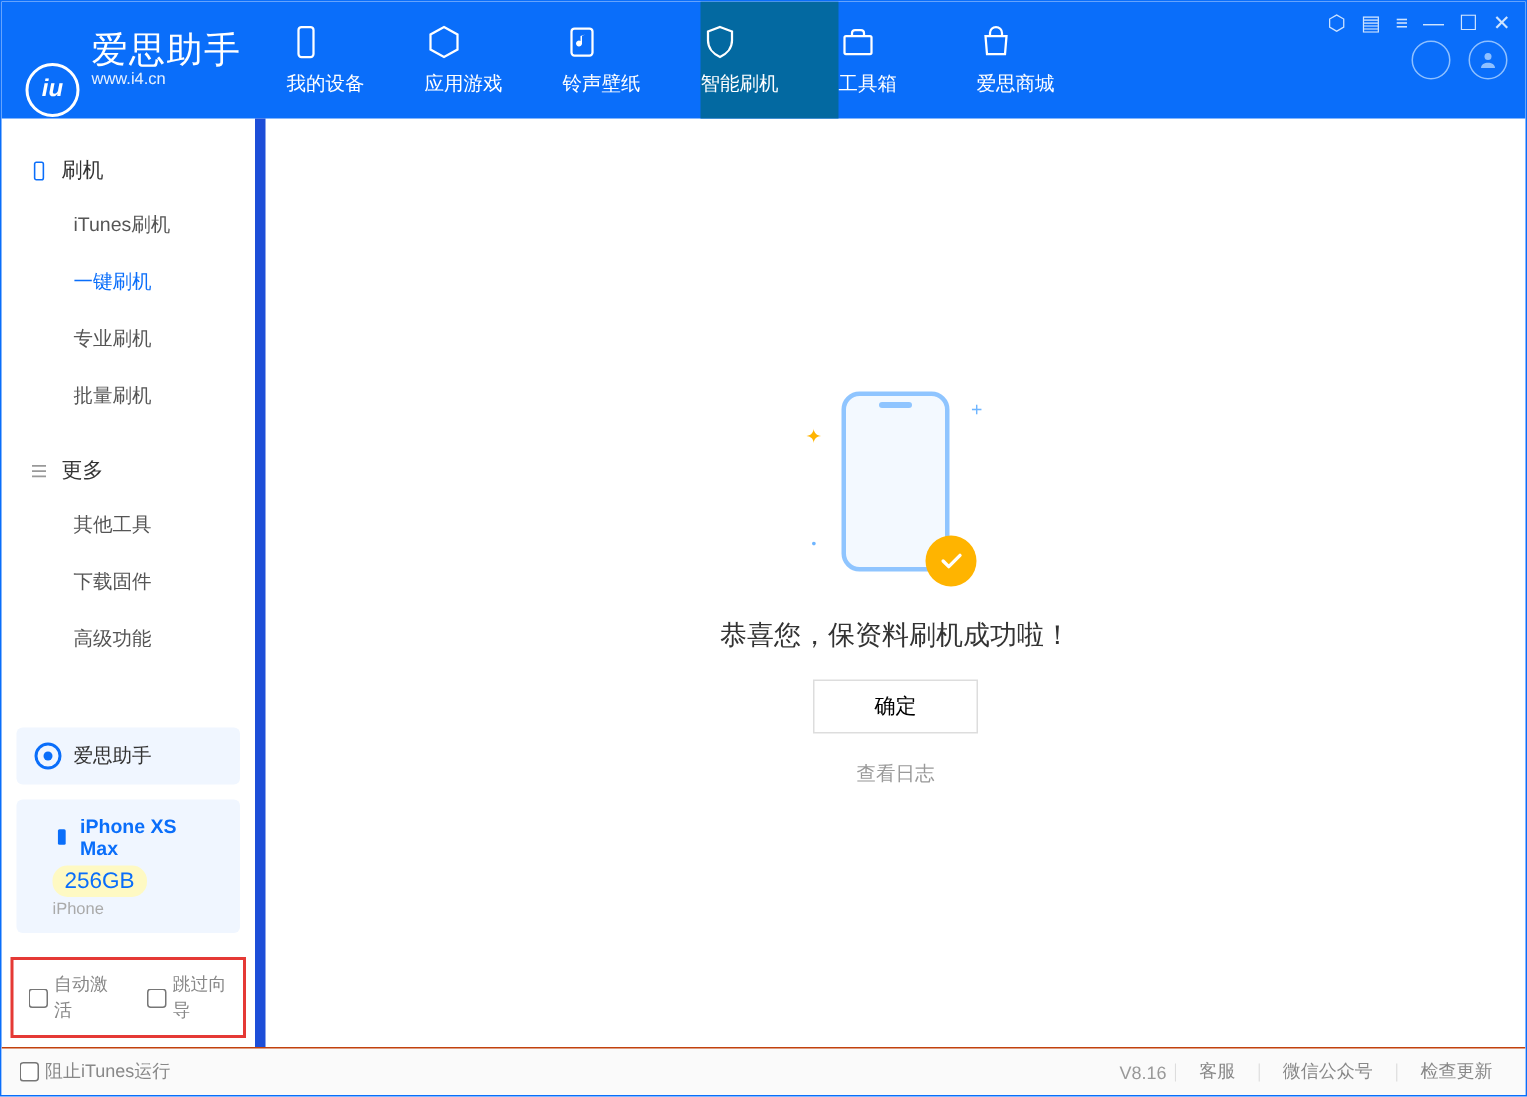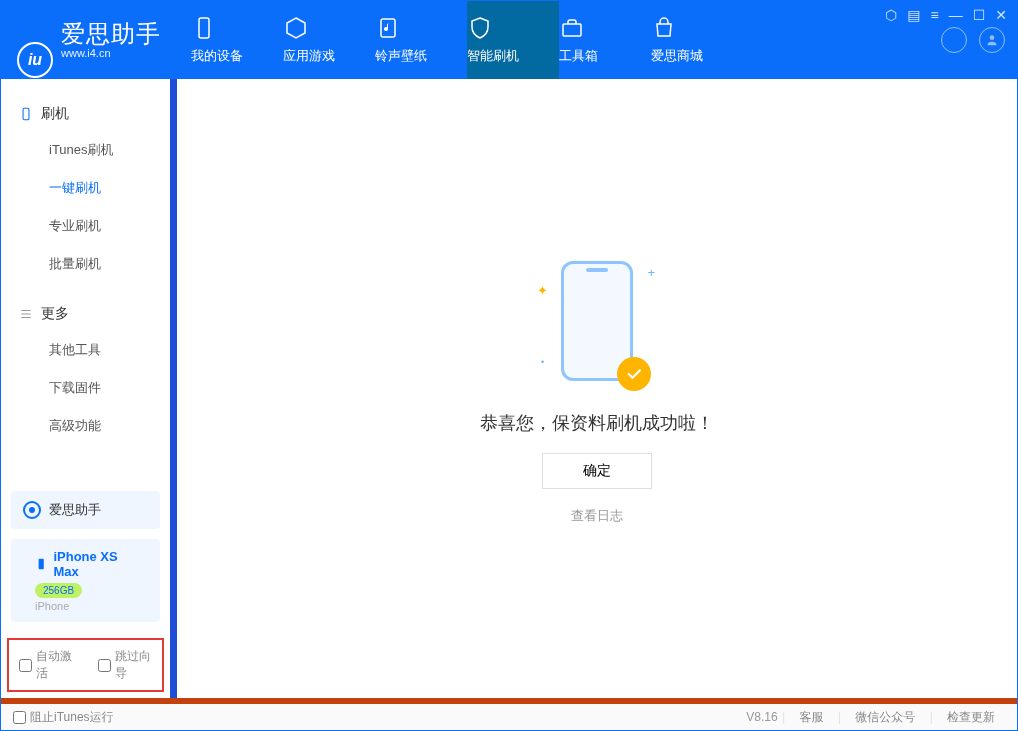--- a/index.html
+++ b/index.html
@@ -31,21 +31,21 @@
 .side-section-title svg { width: 14px; height: 14px; }
 .side-item { padding: 10px 18px 10px 48px; font-size: 13px; color: #555; cursor: pointer; }
 .side-item.active { color: #0a6efa; }
 .side-bottom { padding: 10px; }
 .mode-card { background: #f0f6ff; border-radius: 4px; padding: 10px 12px; display: flex; align-items: center; gap: 8px; margin-bottom: 10px; font-size: 13px; color: #333; }
 .mode-card .dot { width: 18px; height: 18px; border: 2px solid #0a6efa; border-radius: 50%; position: relative; }
 .mode-card .dot::after { content: ""; position: absolute; width: 6px; height: 6px; background: #0a6efa; border-radius: 50%; top: 4px; left: 4px; }
 .device-card { background: #f0f6ff; border-radius: 4px; padding: 10px 24px; }
 .device-card .dname { color: #0a6efa; font-size: 13px; font-weight: 600; display: flex; align-items: center; gap: 6px; }
 .device-card .dname svg { width: 14px; height: 14px; fill: #0a6efa; }
-.device-card .badge { display: inline-block; background: #bef264; color: #0a6efa; font-size: 10px; padding: 2px 8px; border-radius: 10px; margin-top: 4px; }
+.device-card .badge { display: inline-block; background: #fef9c3; color: #0a6efa; font-size: 15px; padding: 2px 8px; border-radius: 10px; margin-top: 4px; }
 .device-card .dtype { color: #aaa; font-size: 11px; margin-top: 2px; }
 .checkbox-row { border: 2px solid #e53935; padding: 8px 10px; display: flex; gap: 25px; font-size: 12px; color: #888; margin: 6px; }
 .checkbox-row label { display: flex; align-items: center; gap: 4px; cursor: pointer; }
 .checkbox-row input { width: 13px; height: 13px; }
 
 
 .main { flex: 1; display: flex; flex-direction: column; align-items: center; justify-content: center; gap: 18px; }
 .phone-illus { position: relative; width: 120px; height: 140px; }
 .phone-illus .phone { width: 72px; height: 120px; border: 3px solid #8fc5ff; border-radius: 12px; background: #f3f9ff; position: absolute; left: 24px; top: 8px; }
 .phone-illus .phone::before { content: ""; position: absolute; top: 4px; left: 50%; transform: translateX(-50%); width: 22px; height: 4px; background: #8fc5ff; border-radius: 2px; }
@@ -53,21 +53,21 @@
 .phone-illus .check svg { width: 18px; height: 18px; fill: #fff; }
 .phone-illus .spark { position: absolute; color: #ffb400; font-size: 13px; }
 .phone-illus .s1 { left: 0; top: 30px; }
 .phone-illus .s2 { right: 2px; top: 12px; color: #6fb5ff; }
 .phone-illus .s3 { left: 4px; bottom: 26px; color: #6fb5ff; font-size: 9px; }
 .success-text { font-size: 18px; color: #333; }
 .ok-btn { border: 1px solid #ddd; background: #fff; padding: 8px 40px; font-size: 14px; cursor: pointer; }
 .log-link { color: #999; font-size: 13px; cursor: pointer; }
 
 
-.footer { position: absolute; bottom: 0; left: 0; right: 0; height: 32px; border-top: 6px solid #c2410c; background: #fafafa; display: flex; align-items: center; padding: 0 12px; font-size: 12px; color: #888; }
+.footer { position: absolute; bottom: 0; left: 0; right: 0; height: 32px; border-top: 1px solid #c2410c; background: #fafafa; display: flex; align-items: center; padding: 0 12px; font-size: 12px; color: #888; }
 .footer label { display: flex; align-items: center; gap: 4px; cursor: pointer; }
 .footer .spacer { flex: 1; }
 .footer .ver { color: #999; }
 .footer a { color: #888; margin: 0 10px; text-decoration: none; cursor: pointer; }
 .footer .sep { color: #ddd; }
 </style>
 </head>
 <body>
 
 <div class="win-controls">

